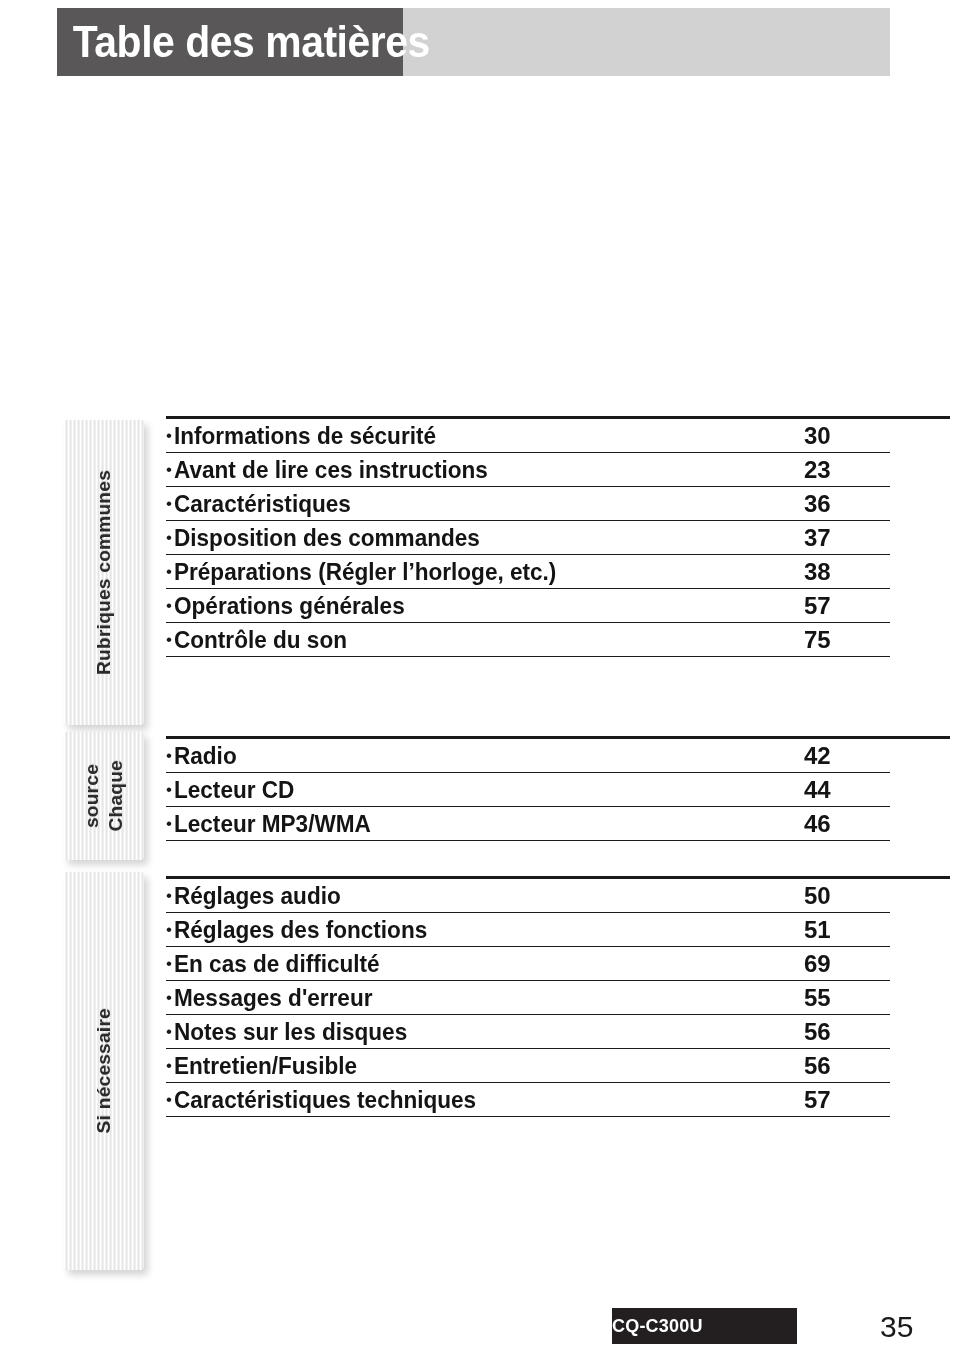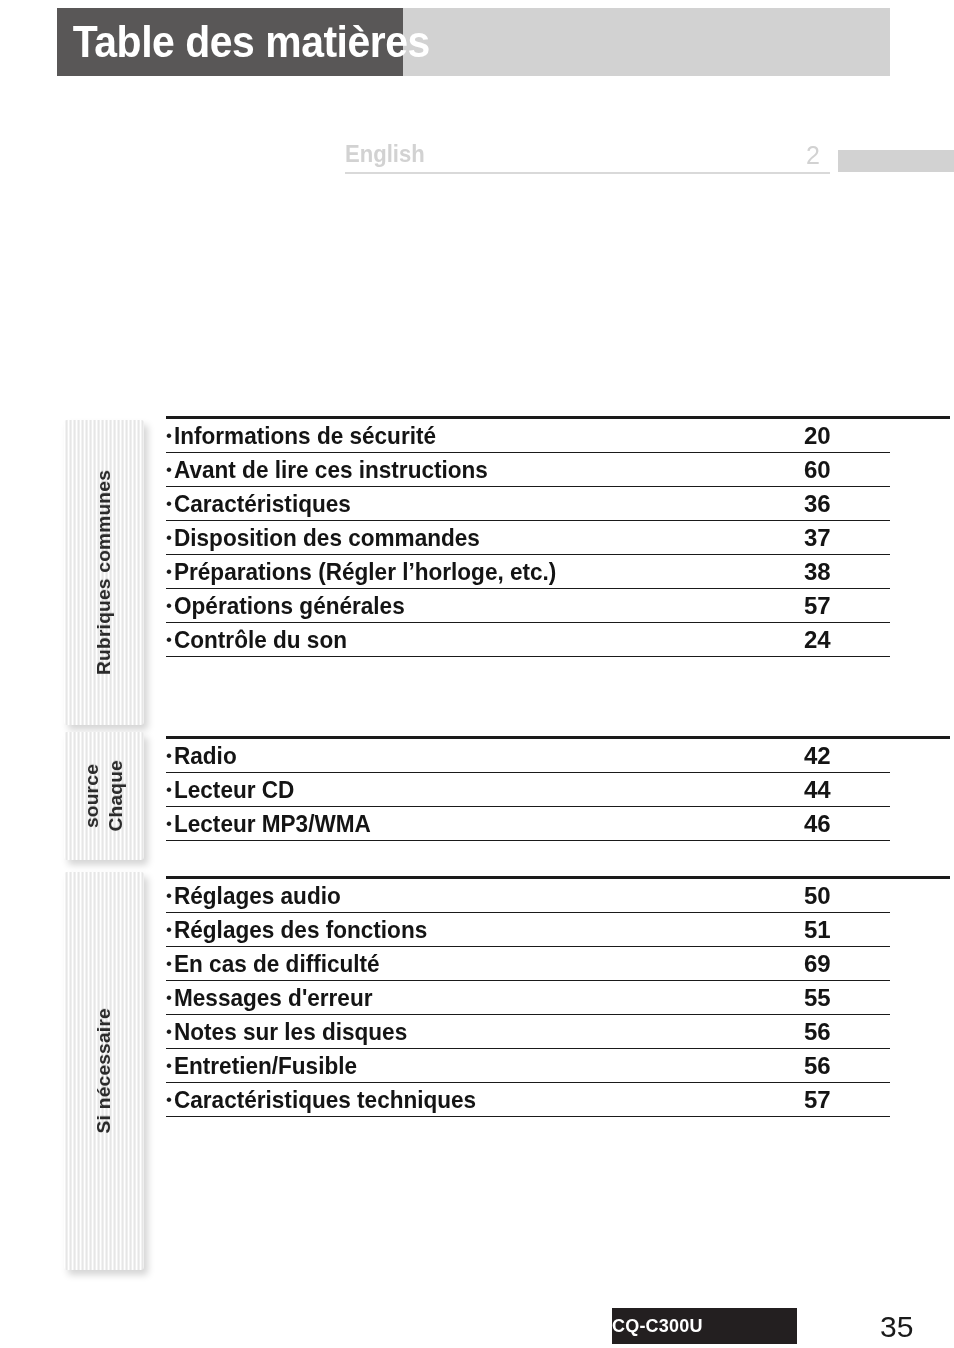--- a/index.html
+++ b/index.html
@@ -209,44 +209,38 @@
 </style>
 </head>
 <body>
 
 <div class="header-band"></div>
 <div class="header-title-block">
   <div class="header-title">Table des matières</div>
 </div>
 
 <div class="lang-nav" id="lang-nav">
-    <div class="lang-row">
-      <div class="lang-label inactive">English</div>
-      <div class="lang-page">2</div>
-      <div class="lang-rule inactive"></div>
-      <div class="lang-marker inactive"></div>
-    </div>
   </div>
 
 <div id="sections-root">
     <div class="side-tab" style="top: 420px; height: 305px;">
       <div class="side-tab-inner">
         <div class="side-tab-line">Rubriques communes</div>
       </div>
     </div>
     <div class="toc-table" style="top: 416px;">
       <div class="toc-row">
         <span class="toc-bullet">•</span>
         <span class="toc-label">Informations de sécurité</span>
-        <span class="toc-page">20</span>
+        <span class="toc-page">30</span>
       </div>
       <div class="toc-row">
         <span class="toc-bullet">•</span>
         <span class="toc-label">Avant de lire ces instructions</span>
-        <span class="toc-page">60</span>
+        <span class="toc-page">23</span>
       </div>
       <div class="toc-row">
         <span class="toc-bullet">•</span>
         <span class="toc-label">Caractéristiques</span>
         <span class="toc-page">36</span>
       </div>
       <div class="toc-row">
         <span class="toc-bullet">•</span>
         <span class="toc-label">Disposition des commandes</span>
         <span class="toc-page">37</span>
@@ -257,21 +251,21 @@
         <span class="toc-page">38</span>
       </div>
       <div class="toc-row">
         <span class="toc-bullet">•</span>
         <span class="toc-label">Opérations générales</span>
         <span class="toc-page">57</span>
       </div>
       <div class="toc-row">
         <span class="toc-bullet">•</span>
         <span class="toc-label">Contrôle du son</span>
-        <span class="toc-page">24</span>
+        <span class="toc-page">75</span>
       </div>
     </div>
     <div class="side-tab" style="top: 732px; height: 128px;">
       <div class="side-tab-inner">
         <div class="side-tab-line">Chaque</div>
         <div class="side-tab-line">source</div>
       </div>
     </div>
     <div class="toc-table" style="top: 736px;">
       <div class="toc-row">

